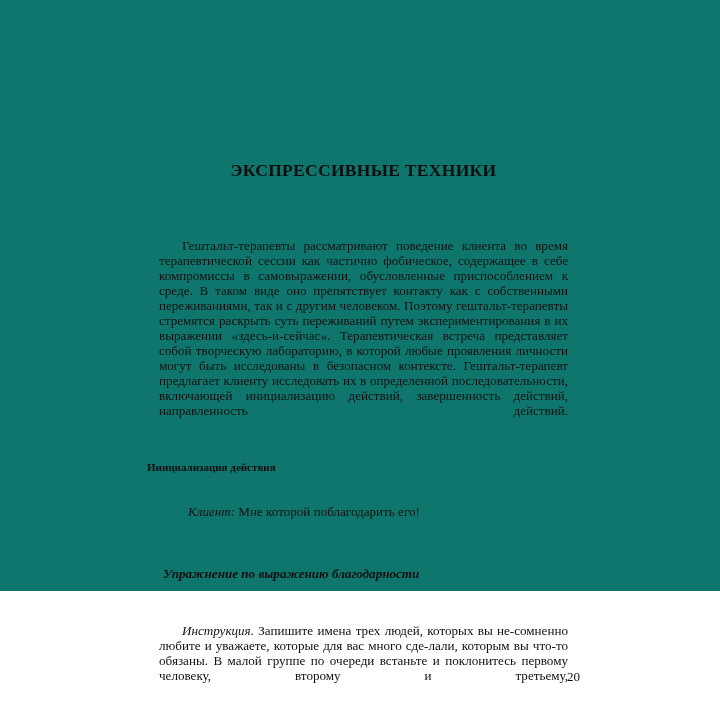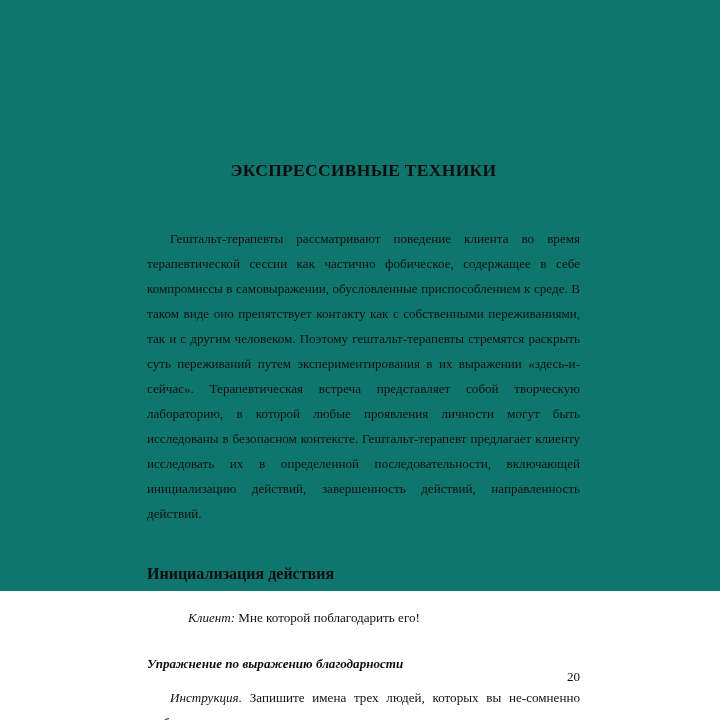--- a/index.html
+++ b/index.html
@@ -49,50 +49,50 @@
   }
 
   .body-block {
     position: absolute;
     left: 0;
     top: 226px;
     width: 433px;
   }
 
   p.para {
-    margin: 0;
+    margin: 12px;
     padding: 0;
     font-size: 13.1px;
-    line-height: 25px;
+    line-height: 15px;
     text-align: justify;
     text-indent: 23px;
     color: #101010;
     hyphens: manual;
   }
 
   
   p.para:after {
     content: "";
     display: inline-block;
     width: 100%;
   }
 
   h2.sub-bold {
     margin: 0;
     padding: 0;
-    font-size: 16px;
+    font-size: 11px;
     line-height: 17.9px;
     font-weight: bold;
     text-indent: 0;
     text-align: left;
     color: #0d0d0d;
   }
 
   h3.sub-bold-italic {
-    margin: 0;
+    margin: 16px;
     padding: 0;
     font-size: 13.1px;
     line-height: 17.9px;
     font-weight: bold;
     font-style: italic;
     text-indent: 0;
     text-align: left;
     color: #0d0d0d;
   }
 

